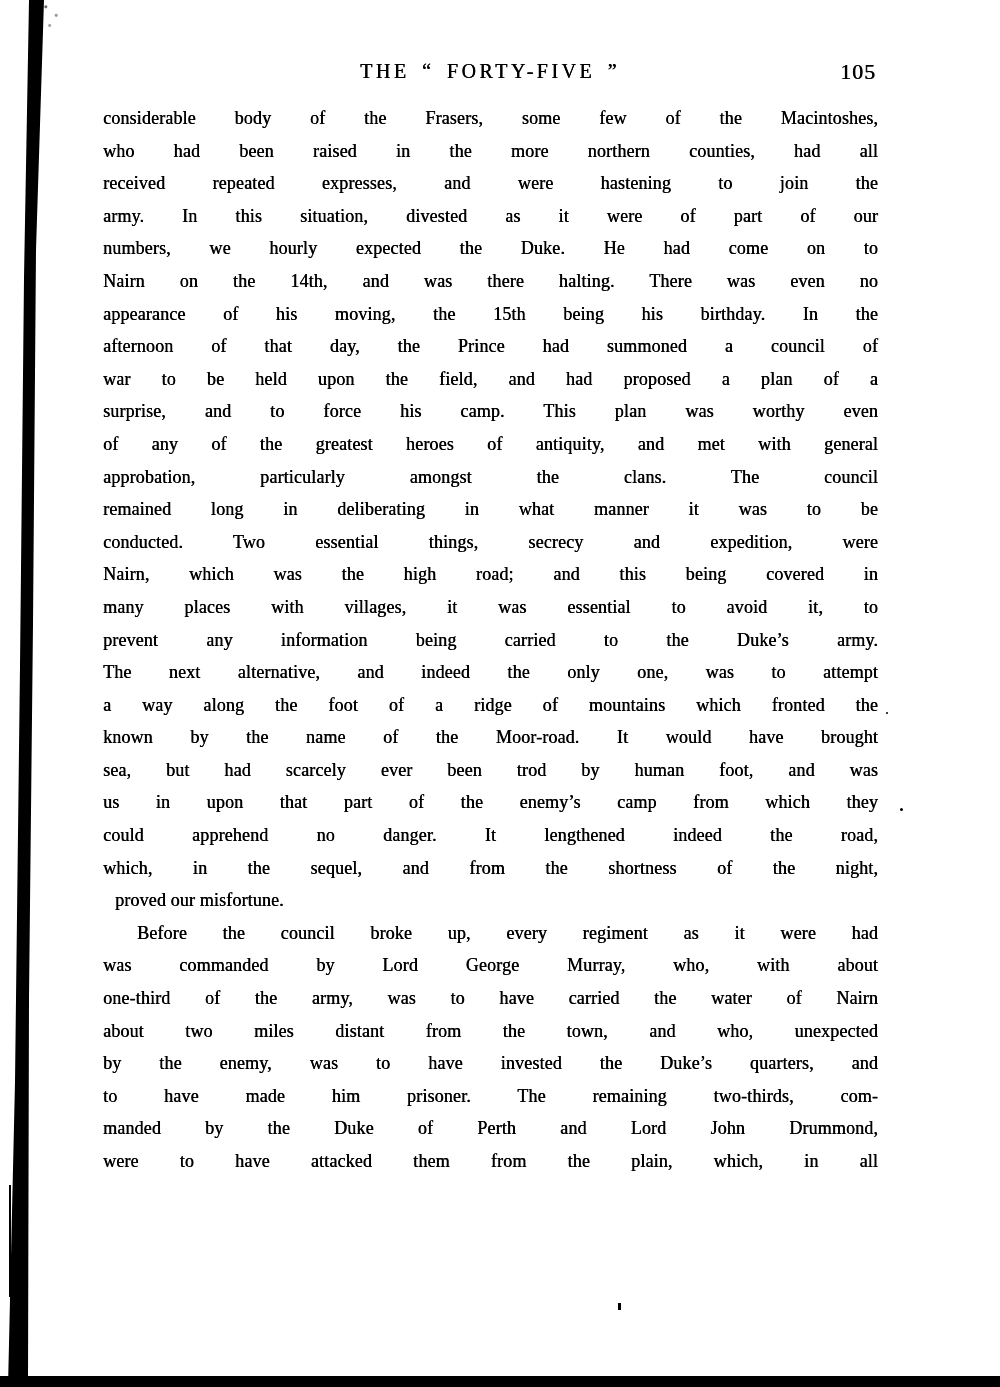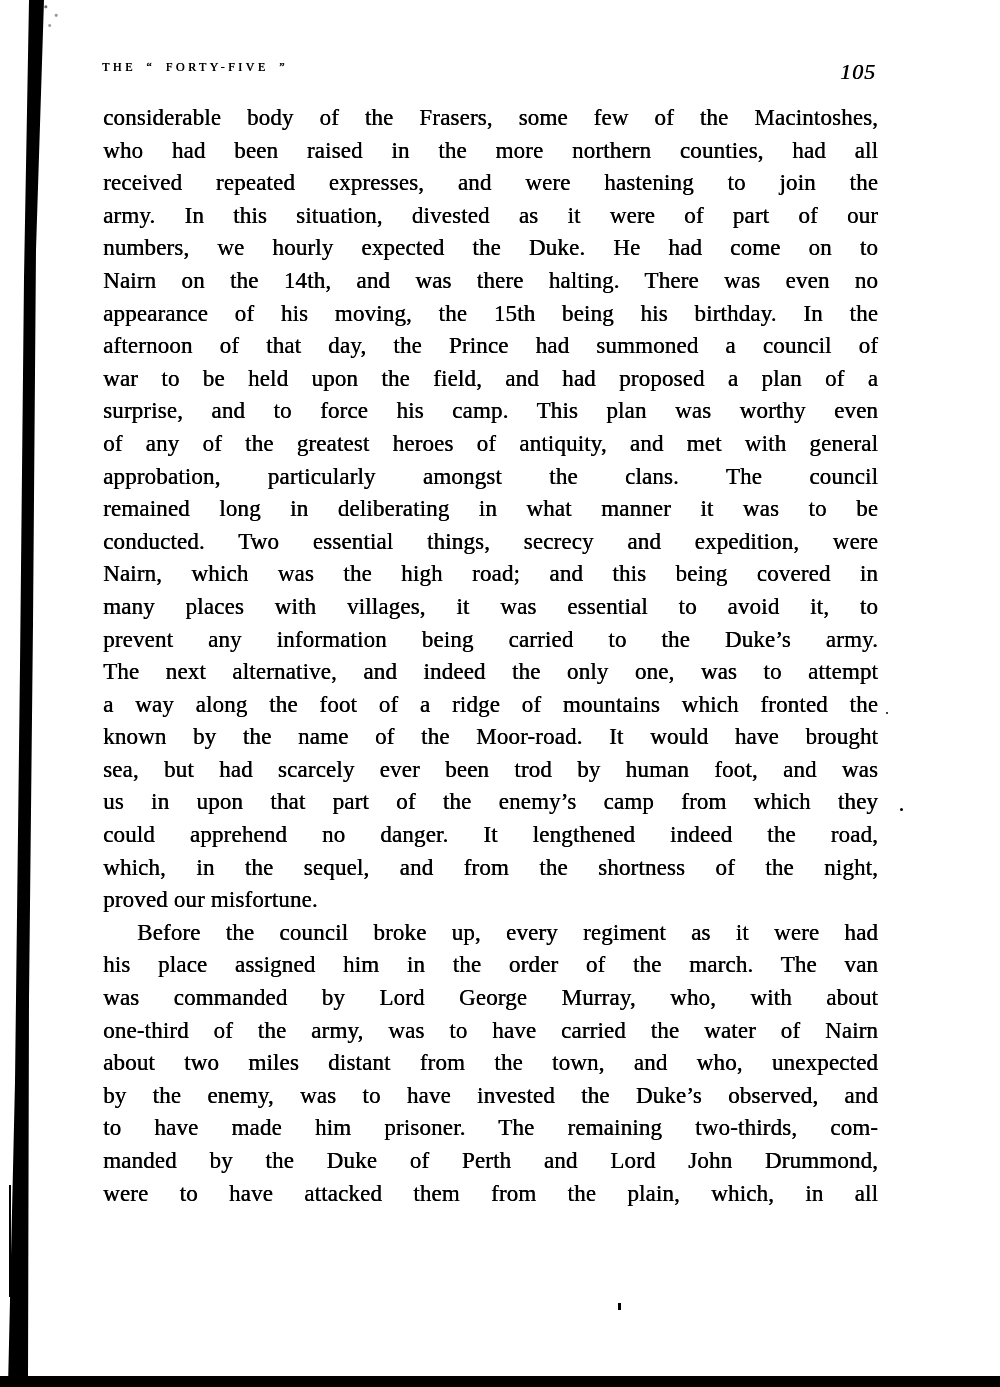--- a/index.html
+++ b/index.html
@@ -68,53 +68,53 @@
     left: 102px;
     top: 60px;
     width: 776px;
     height: 34px;
   }
   .runhead .title {
     position: absolute;
     left: 0;
     right: 0;
     top: 0;
-    font-size: 12px;
+    text-align: center;
+    font-size: 20px;
     letter-spacing: 3.5px;
     word-spacing: 4px;
     text-shadow: 0.45px 0 0 currentColor;
     white-space: nowrap;
   }
   .runhead .pagenum {
     position: absolute;
     right: 2px;
     top: -1px;
     font-size: 22px;
     letter-spacing: 1px;
     text-shadow: 0.45px 0 0 currentColor;
-    font-style: italic;
   }
 
   
   .text-block {
     position: absolute;
     left: 103px;
     top: 102px;
     width: 775px;
   }
   .line {
-    font-size: 23px;
+    font-size: 18px;
     line-height: 32.6px;
     text-align: justify;
     text-align-last: justify;
     white-space: normal;
     text-shadow: 0.4px 0 0 currentColor;
     letter-spacing: 0.15px;
   }
-  .line.no-justify { text-align-last: left; }
+  .line.no-justify { text-align-last: left; margin-left: 12px; }
   .line.indent { text-indent: 34px; }
 </style>
 </head>
 <body>
 
 <div class="page">
 
   <div class="binding-band"></div>
   <div class="binding-crack"></div>
   <div class="corner-noise"></div>
@@ -148,23 +148,22 @@
       <div class="line">prevent any information being carried to the Duke’s army.</div>
       <div class="line">The next alternative, and indeed the only one, was to attempt</div>
       <div class="line">a way along the foot of a ridge of mountains which fronted the</div>
       <div class="line">known by the name of the Moor-road. It would have brought</div>
       <div class="line">sea, but had scarcely ever been trod by human foot, and was</div>
       <div class="line">us in upon that part of the enemy’s camp from which they</div>
       <div class="line">could apprehend no danger. It lengthened indeed the road,</div>
       <div class="line">which, in the sequel, and from the shortness of the night,</div>
       <div class="line no-justify">proved our misfortune.</div>
       <div class="line indent">Before the council broke up, every regiment as it were had</div>
-      <div class="line">his place assigned him in the order of the march. The van</div>
       <div class="line">was commanded by Lord George Murray, who, with about</div>
       <div class="line">one-third of the army, was to have carried the water of Nairn</div>
       <div class="line">about two miles distant from the town, and who, unexpected</div>
-      <div class="line">by the enemy, was to have invested the Duke’s observed, and</div>
+      <div class="line">by the enemy, was to have invested the Duke’s quarters, and</div>
       <div class="line">to have made him prisoner. The remaining two-thirds, com-</div>
       <div class="line">manded by the Duke of Perth and Lord John Drummond,</div>
       <div class="line">were to have attacked them from the plain, which, in all</div>
     </div>
 
 </div>
 
 </body></html>

